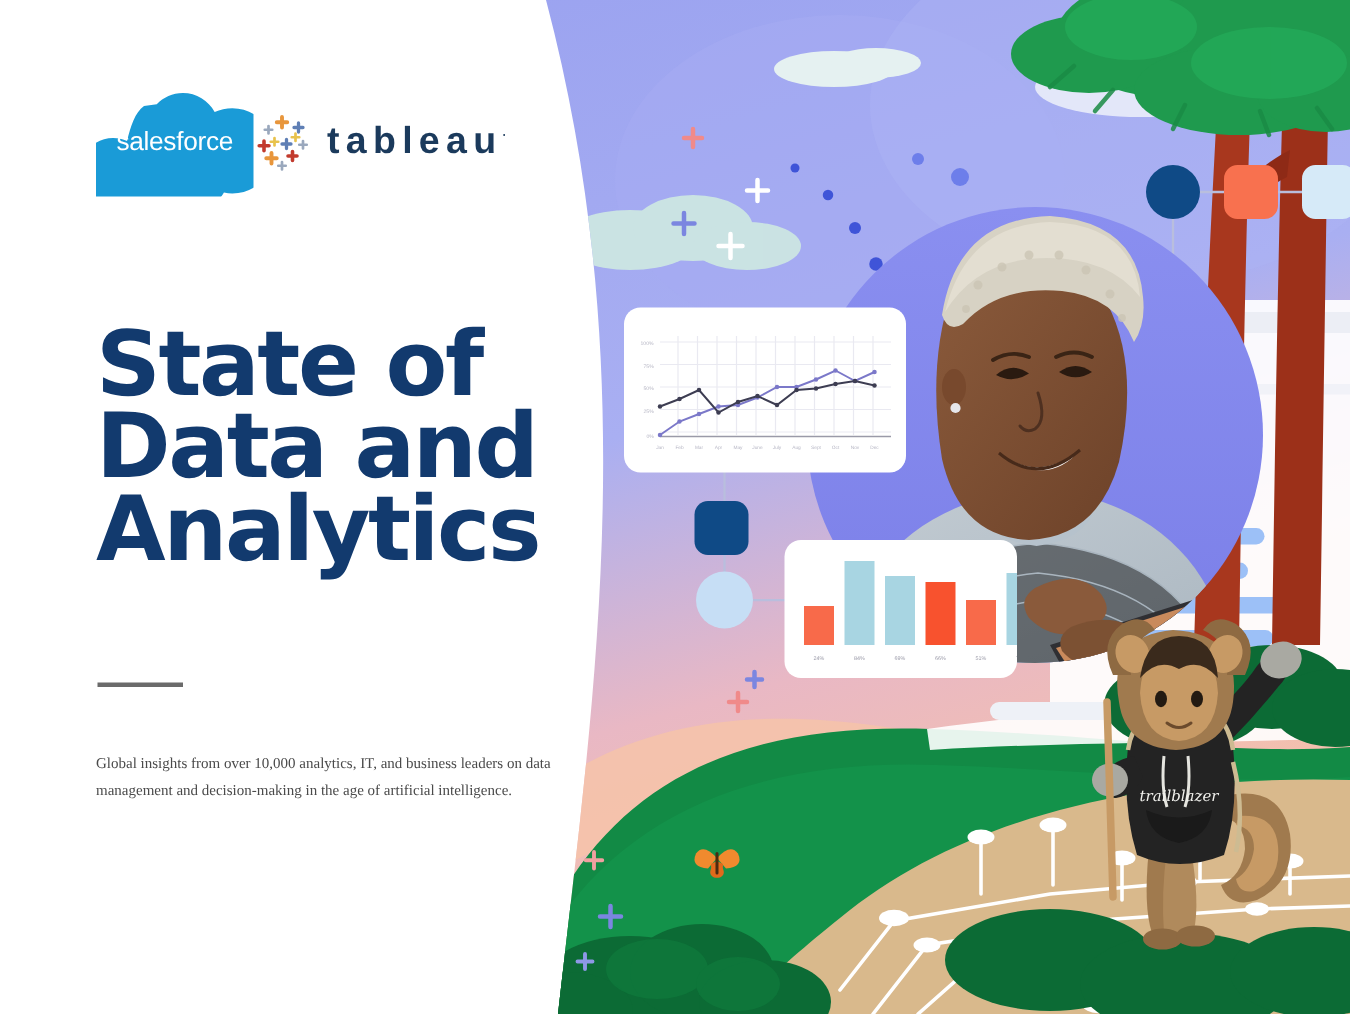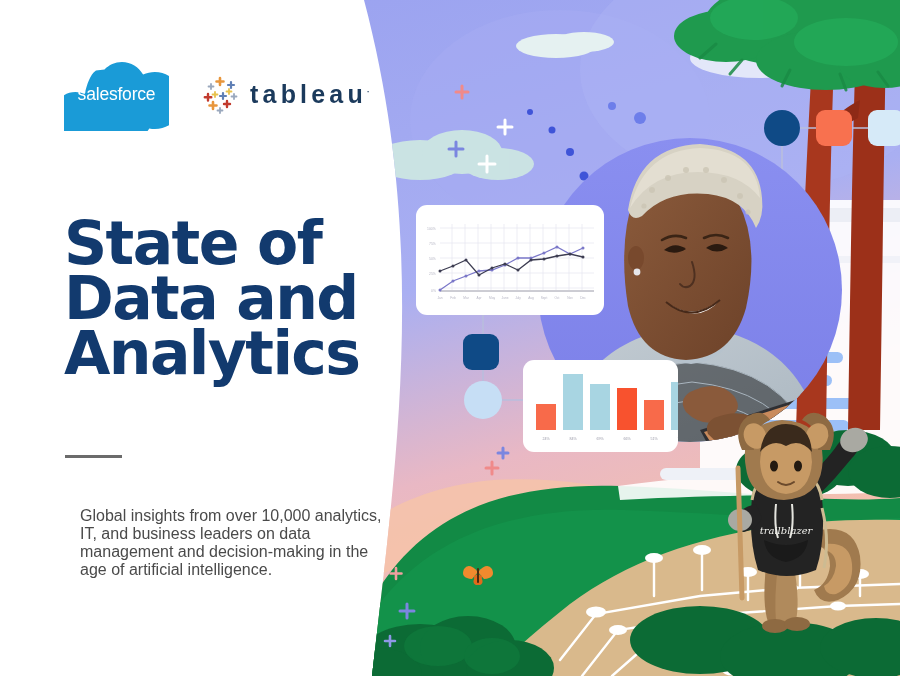--- a/index.html
+++ b/index.html
@@ -7,21 +7,21 @@
     width:900px;height:676px;overflow:hidden;
     background:#ffffff;
     font-family:"Liberation Sans",sans-serif;
     -webkit-font-smoothing:antialiased;
   }
   .page{position:relative;width:900px;height:676px;overflow:hidden;background:#fff;}
 
   
   .left-panel{position:absolute;left:0;top:0;width:420px;height:676px;z-index:40;}
 
-  .logo-row{position:absolute;left:64px;top:57px;display:flex;align-items:center;gap:32px;}
+  .logo-row{position:absolute;left:64px;top:57px;display:flex;align-items:center;}
   .sf-logo{position:relative;width:105px;height:74px;}
   .sf-logo svg{display:block;}
   .sf-wordmark{
     position:absolute;left:0;top:0;width:105px;height:74px;
     display:flex;align-items:center;justify-content:center;
     color:#fff;font-size:17.5px;font-weight:400;letter-spacing:-0.2px;
     font-family:"Liberation Sans",sans-serif;
   }
   .tableau-logo{display:flex;align-items:center;gap:7px;height:40px;}
   .tableau-mark{width:42px;height:40px;position:relative;}
@@ -38,23 +38,22 @@
     font-weight:bold;
     font-size:60px;line-height:55px;letter-spacing:-1.6px;
     margin:0;
   }
   .headline .ln{display:block;}
 
   .divider{position:absolute;left:65px;top:455px;width:57px;height:3px;background:#6b6b6b;}
 
   .subcopy{
     position:absolute;left:64px;top:491px;width:312px;
-    color:#4a4a4a;font-size:16px;line-height:18px;
-    font-family:Liberation Sans, sans-serif;
-    margin-left:16px;
+    color:#4a4a4a;font-size:10px;line-height:18px;
+    font-family:Liberation Serif, serif;
   }
 
   
   .art{position:absolute;left:0;top:0;width:900px;height:676px;z-index:1;}
   .art svg{display:block;}
 </style>
 </head>
 <body>
 
 <div class="page">

